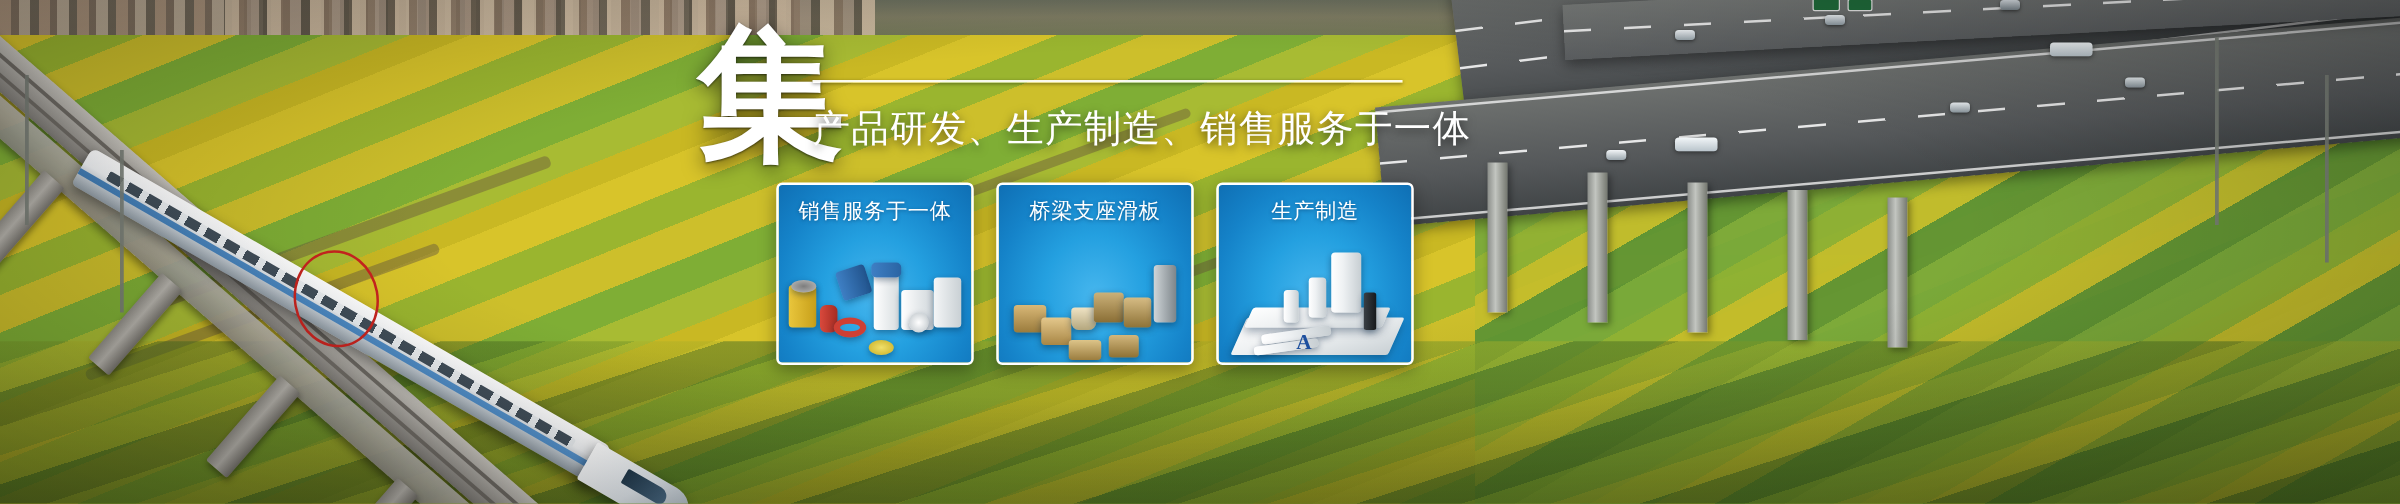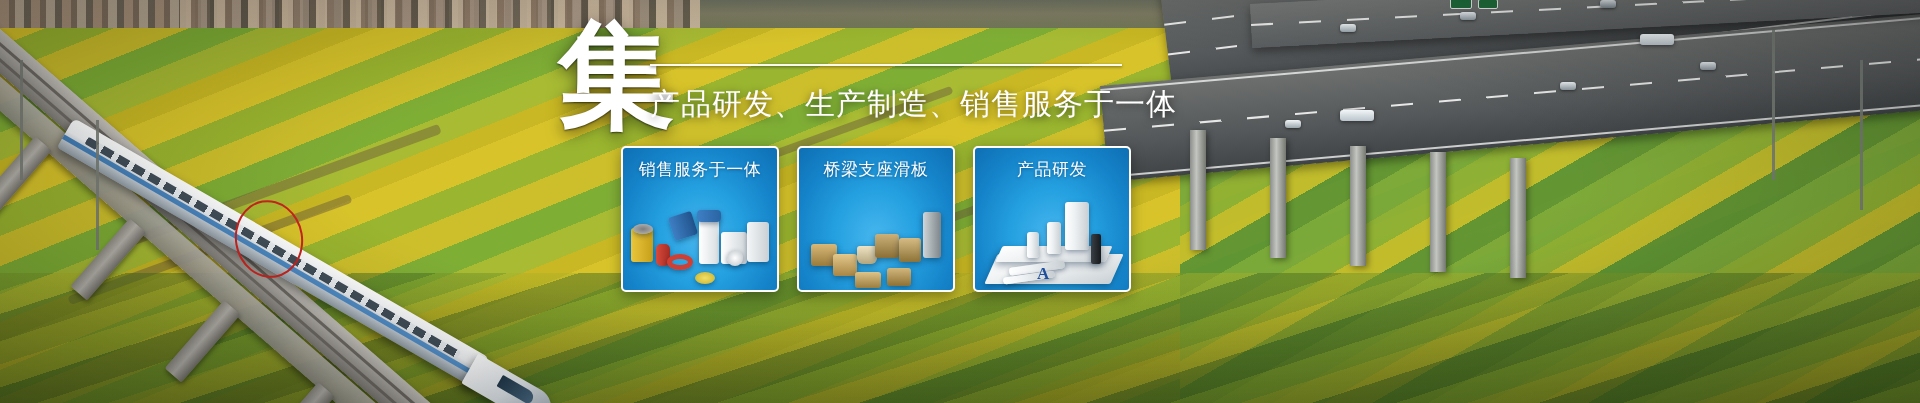--- a/index.html
+++ b/index.html
@@ -489,21 +489,21 @@
         <div class="bush" style="left:58px; top:58px; width:20px; height:18px; background:linear-gradient(180deg,#efe3c4,#b4a77e); border-radius:3px 3px 6px 6px;"></div>
         <div class="bush" style="left:76px; top:46px; width:24px; height:24px; background:linear-gradient(180deg,#cbb179,#8a6e35);"></div>
         <div class="bush" style="left:100px; top:50px; width:22px; height:24px; background:linear-gradient(180deg,#d6bc84,#8e7338);"></div>
         <div class="bush" style="left:124px; top:24px; width:18px; height:46px; background:linear-gradient(90deg,#cfd5d8,#7d858a); border-radius:3px;"></div>
         <div class="bush" style="left:56px; top:84px; width:26px; height:16px; background:linear-gradient(180deg,#ddc489,#9b7d3f);"></div>
         <div class="bush" style="left:88px; top:80px; width:24px; height:18px; background:linear-gradient(180deg,#d2b77d,#8e7134);"></div>
       </div>
     </div>
 
     <div class="card">
-      <div class="card-title">产品研发</div>
+      <div class="card-title">生产制造</div>
       <div class="card-art">
         <div class="slab" style="left:16px; top:66px; width:126px; height:30px; transform:skewX(-24deg); border-radius:2px;"></div>
         <div class="slab" style="left:24px; top:58px; width:110px; height:16px; transform:skewX(-24deg); border-radius:2px;"></div>
         <div class="rod" style="left:90px; top:14px; width:24px; height:48px;"></div>
         <div class="rod" style="left:72px; top:34px; width:14px; height:32px;"></div>
         <div class="rod" style="left:52px; top:44px; width:12px; height:26px;"></div>
         <div class="rod" style="left:34px; top:76px; width:56px; height:8px; transform:rotate(-8deg);"></div>
         <div class="rod" style="left:28px; top:86px; width:52px; height:7px; transform:rotate(-8deg);"></div>
         <div class="bush" style="left:116px; top:46px; width:10px; height:30px; background:linear-gradient(90deg,#3a4046,#16191c); border-radius:2px;"></div>
         <div class="letter-a" style="left:62px; top:76px;">A</div>

